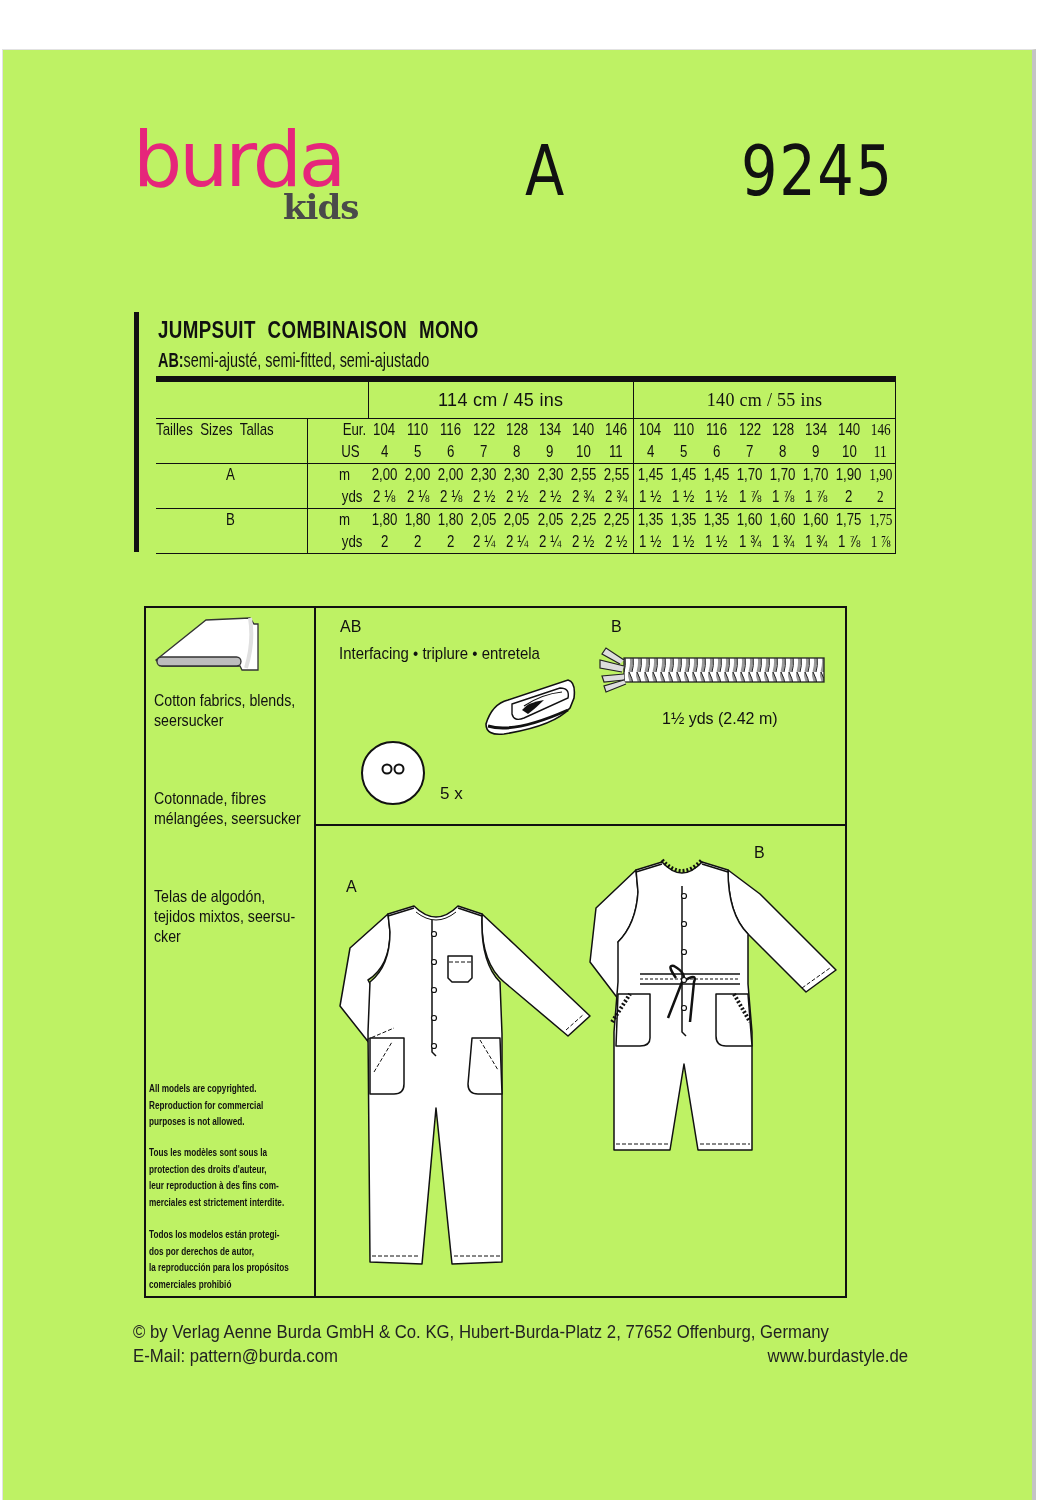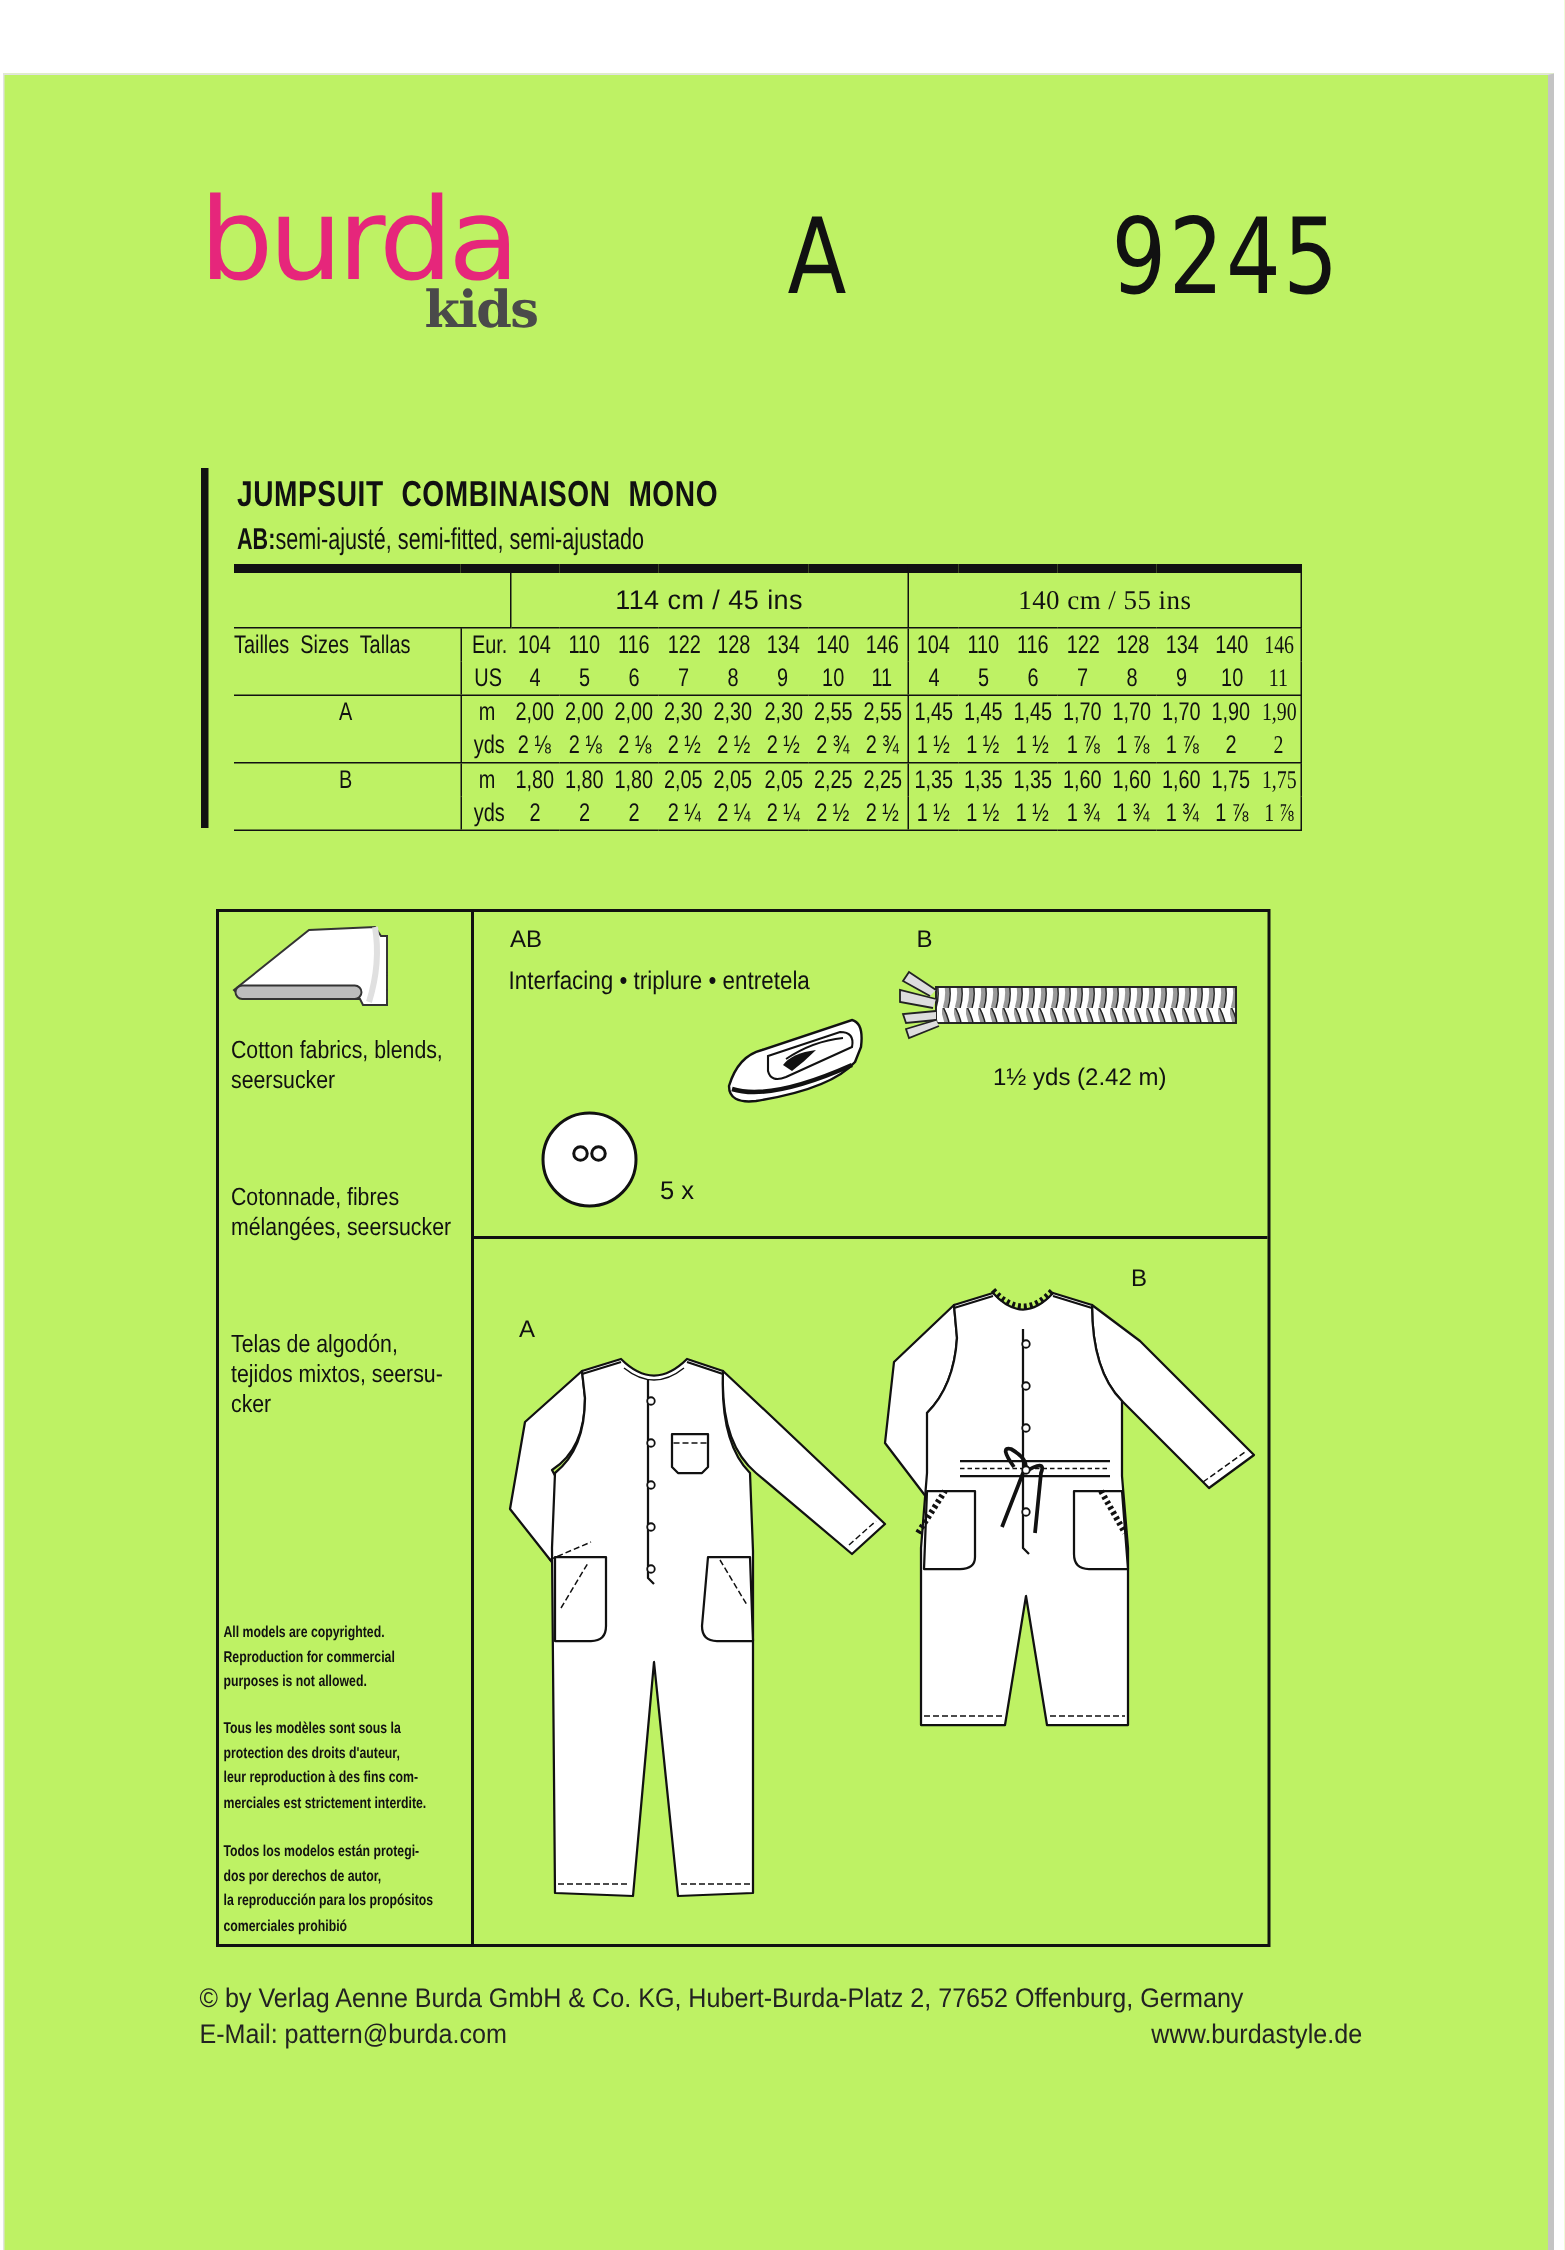--- a/index.html
+++ b/index.html
@@ -14,21 +14,21 @@
   .title { position: absolute; left: 155px; top: 266px; font-family: "Liberation Sans", sans-serif; font-size: 24px; font-weight: bold; letter-spacing: 0.5px; word-spacing: 8px; transform: scaleX(0.78); transform-origin: left; white-space: nowrap; }
   .fit { position: absolute; left: 155px; top: 299px; font-size: 20px; transform: scaleX(0.72); transform-origin: left; white-space: nowrap; }
   .fit b { font-weight: bold; }
   .yardage { position: absolute; left: 153px; top: 326px; width: 685px; border-collapse: collapse; border-top: 6px solid #111; font-family: "Liberation Sans", sans-serif; }
   .yardage td { padding: 0; font-size: 17px; line-height: 22px; height: 22px; text-align: center; white-space: nowrap; }
   .yardage .c { width: 31px; }
   .yardage td .sq { display: inline-block; transform: scaleX(0.78); }
   .yardage .width-hdr { font-size: 18px; height: 36px; letter-spacing: 0.3px; border-left: 1.5px solid #111; border-bottom: 1.5px solid #111; }
   .yardage .lbl { text-align: center; width: 150px; text-decoration: underline; }
   .yardage .lbl .sq { transform-origin: left; }
-  .yardage .unit { text-align: center; width: 28px; border-left: 1.5px solid #111; padding-right: 2px; }
+  .yardage .unit { text-align: left; width: 28px; border-left: 1.5px solid #111; padding-right: 2px; padding-left: 28px; }
   .yardage .unit .sq { transform-origin: right; }
   .yardage .sep-l { border-left: 1.5px solid #111; }
   .yardage .sep-r { border-right: 1.5px solid #111; font-family: Liberation Serif, serif; }
   .yardage tr.blk-end td { border-bottom: 1.5px solid #111; }
   .info-box { position: absolute; left: 141px; top: 556px; width: 703px; height: 692px; border: 2px solid #111; box-sizing: border-box; }
   .info-col-left { position: absolute; left: 0; top: 0; width: 168px; height: 688px; border-right: 2px solid #111; }
   .info-divider-h { position: absolute; left: 170px; top: 216px; width: 529px; height: 2px; background: #111; }
   .fabric-icon { position: absolute; left: 8px; top: 4px; }
   .ltxt { position: absolute; left: 8px; font-size: 16.5px; line-height: 20px; transform: scaleX(0.86); transform-origin: left; white-space: nowrap; }
   .copy-txt { position: absolute; left: 3px; font-size: 10.5px; line-height: 16.5px; font-weight: bold; transform: scaleX(0.78); transform-origin: left; white-space: nowrap; color: #111; }

